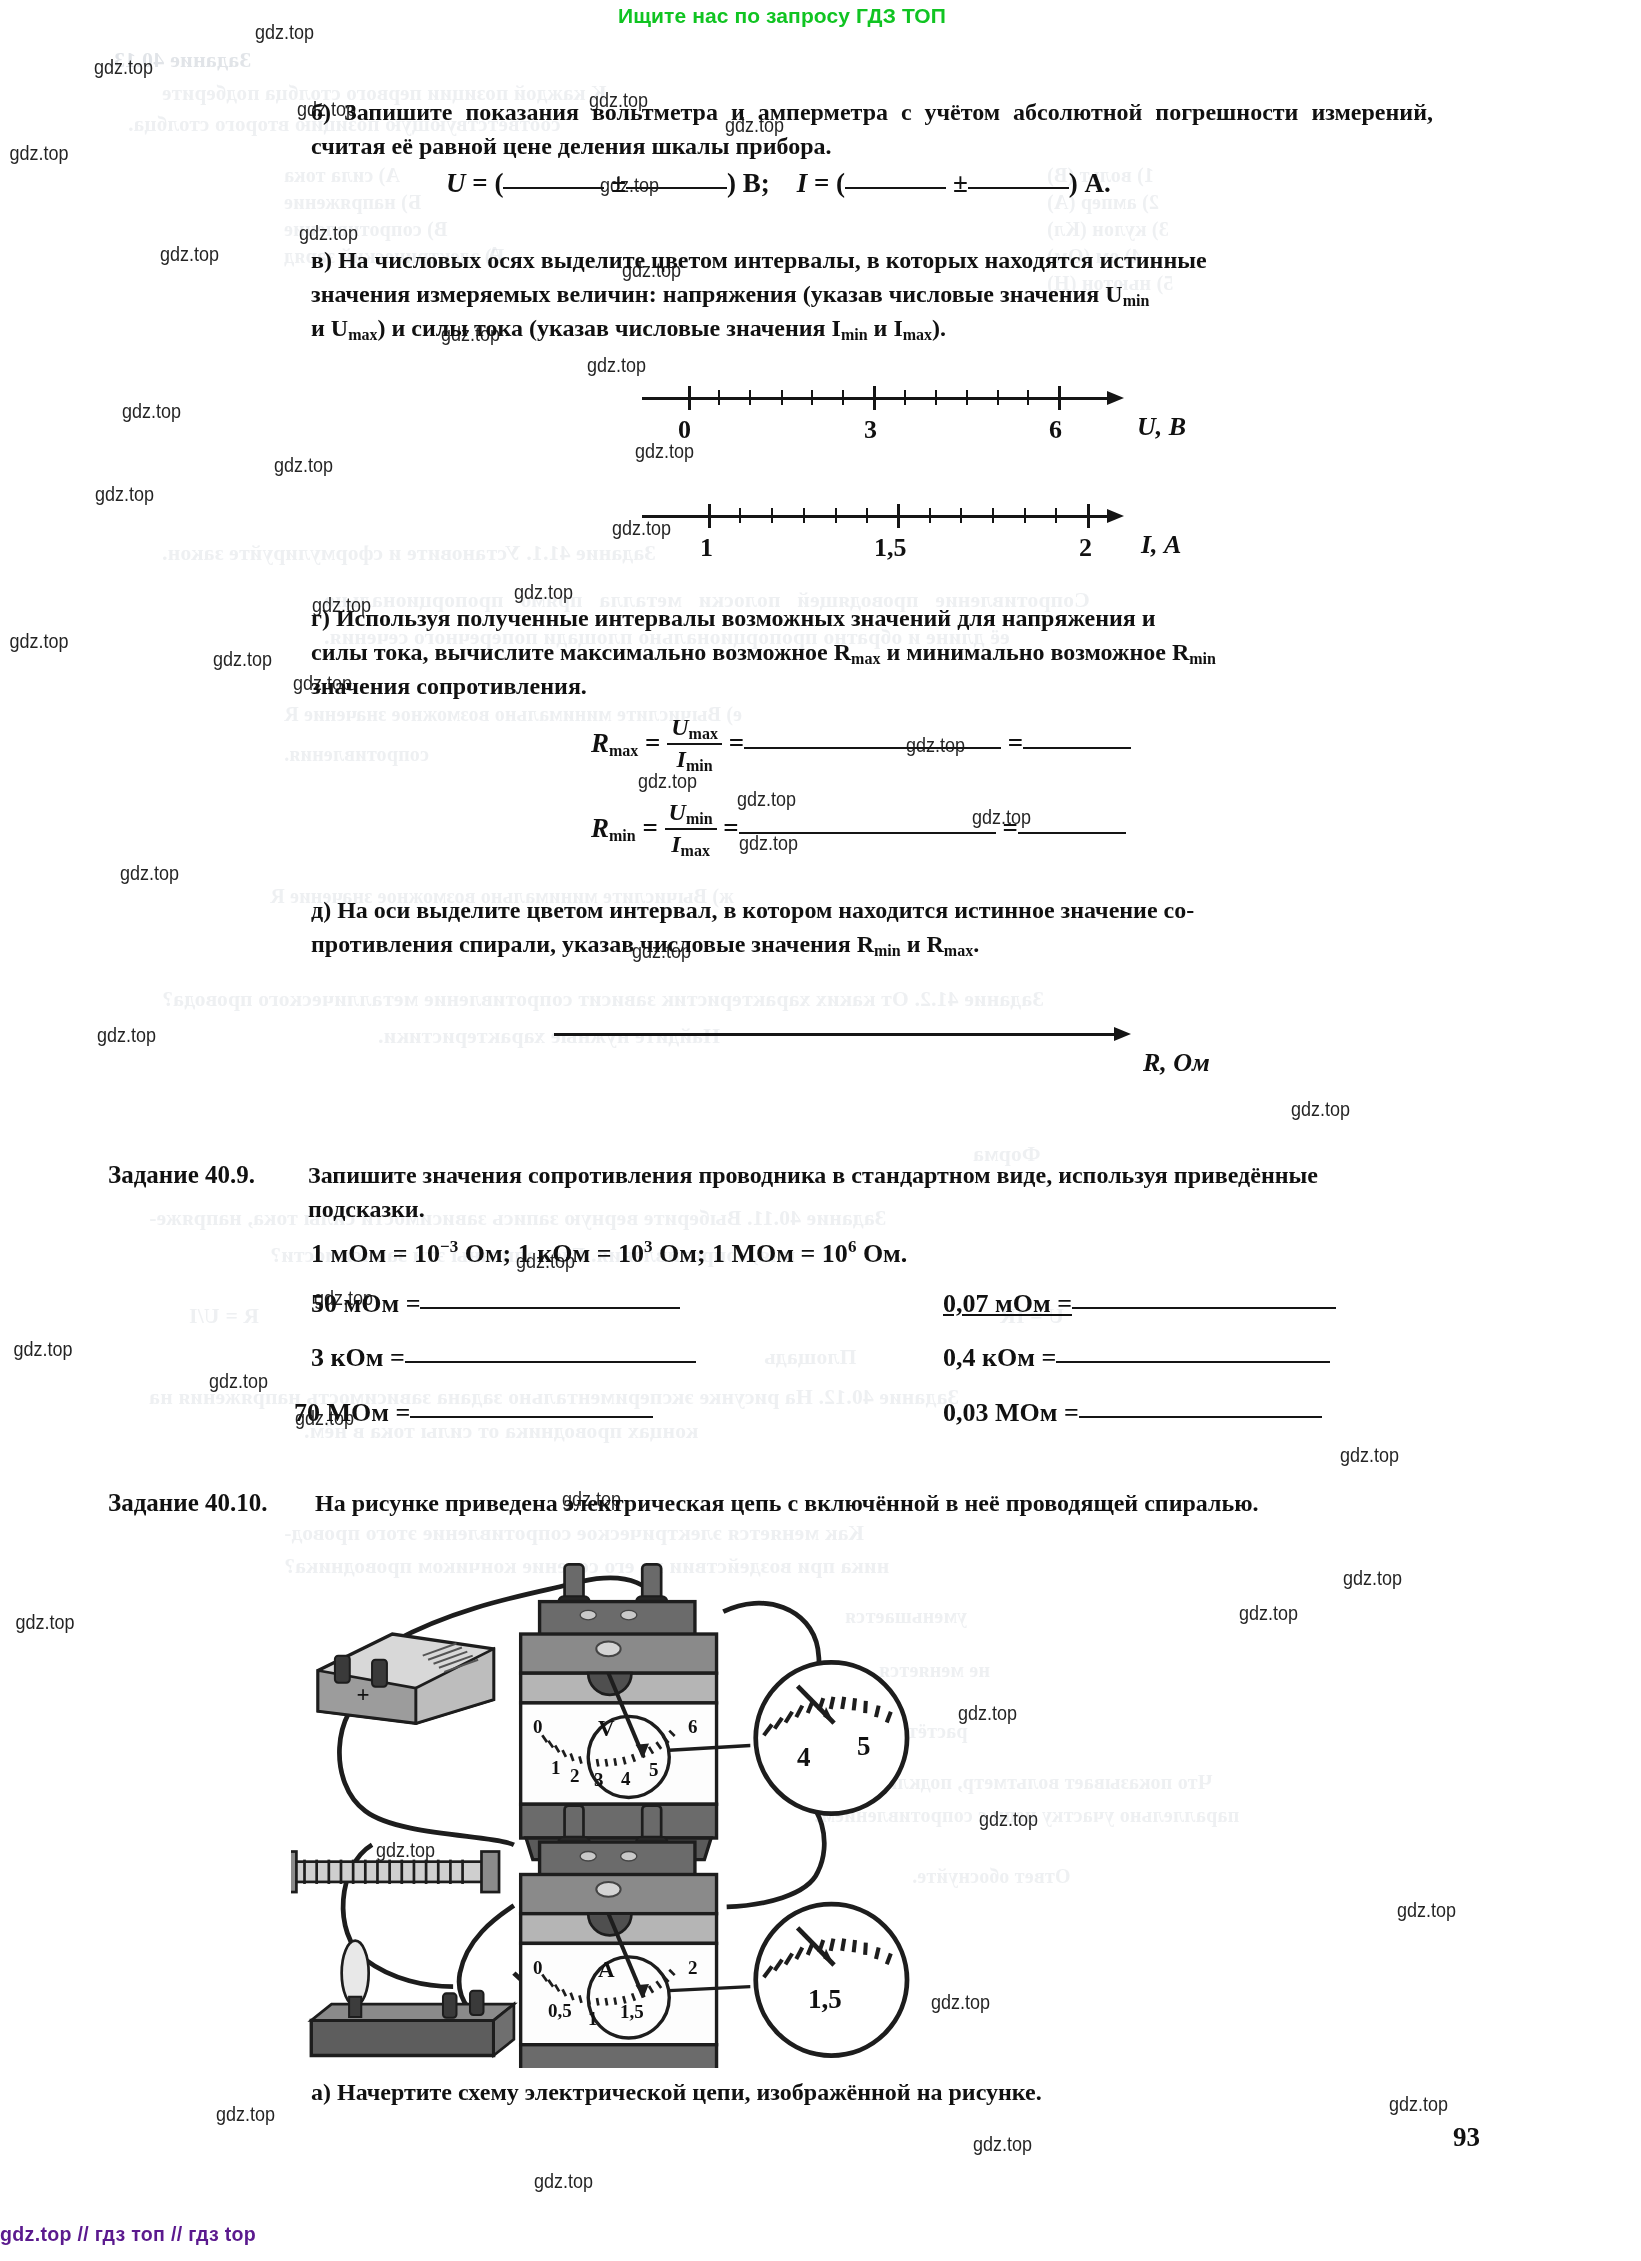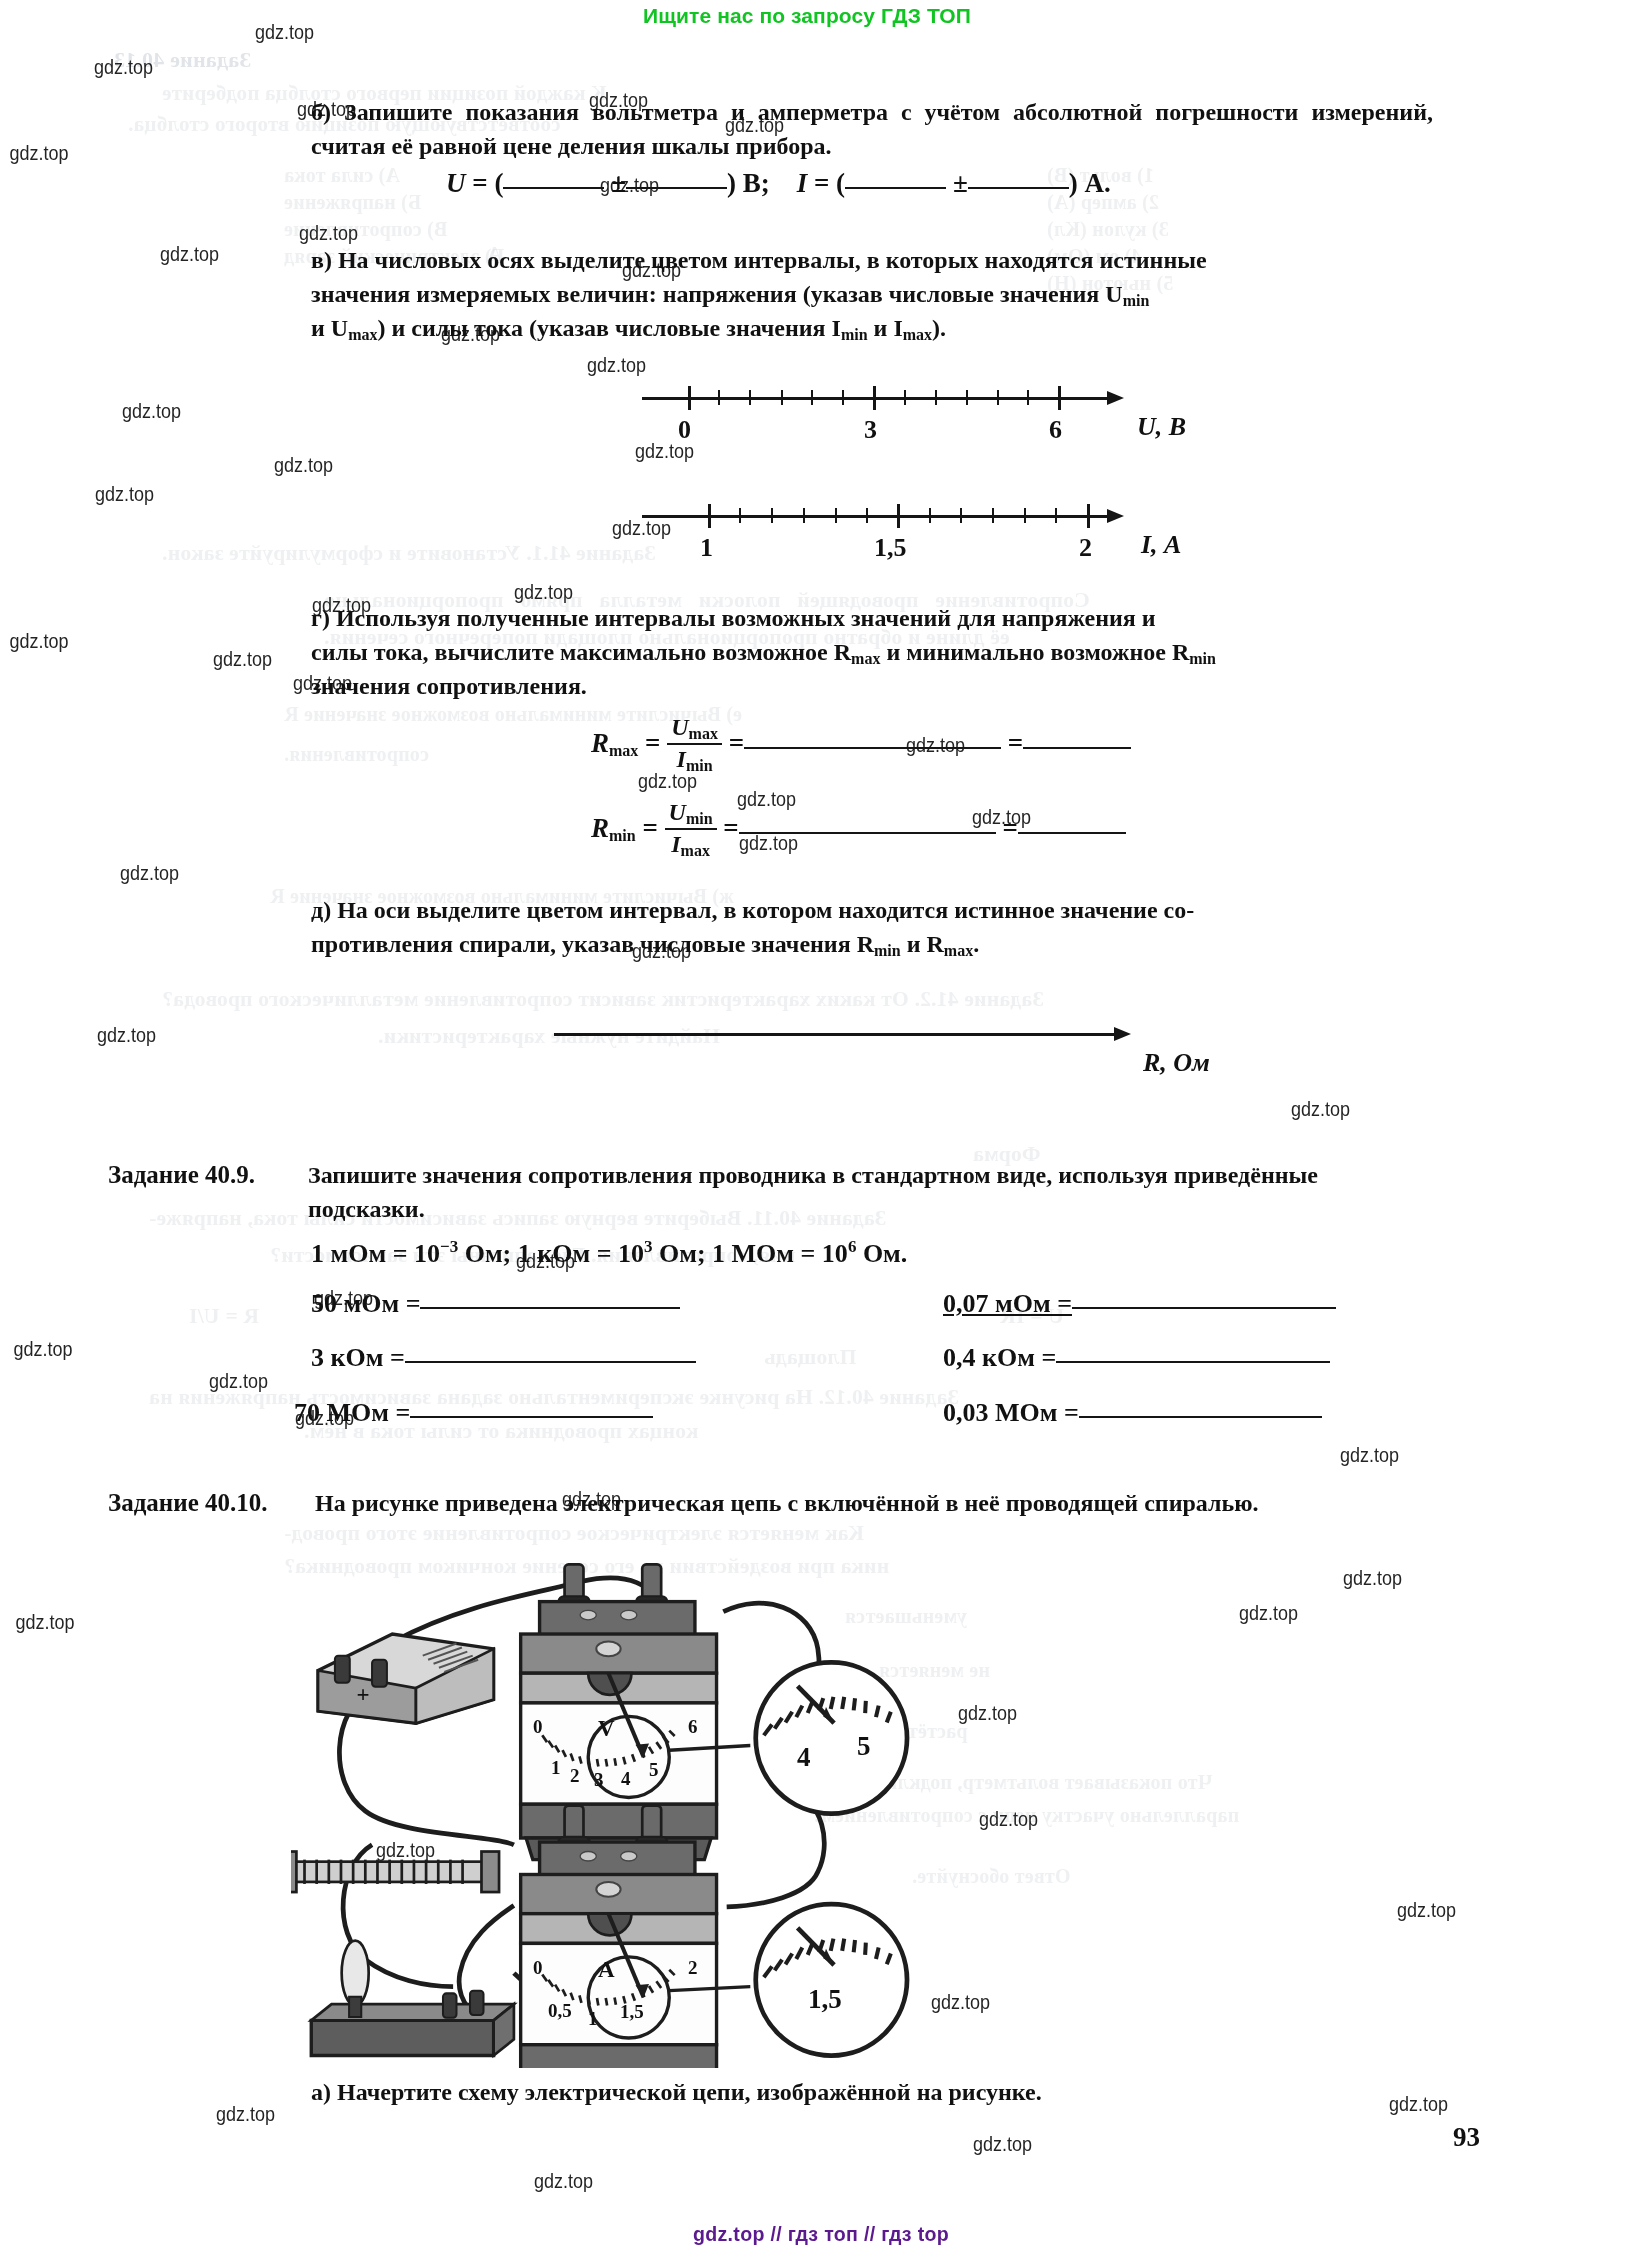--- a/index.html
+++ b/index.html
@@ -42,25 +42,24 @@
   }
 
   .topbanner{
     position:absolute;left:0;top:4px;width:1564px;
     text-align:center;
     font-family:"Liberation Sans", sans-serif;
     font-weight:700;
     font-size:21px;
     color:#10c422;
     letter-spacing:0.1px;
-    padding-left:25px;
   }
   .botbanner{
     position:absolute;left:0;top:2223px;width:1642px;
-    text-align:center;
+    text-align:left;
     font-family:"Liberation Sans", sans-serif;
     font-weight:700;
     font-size:19.6px;
     color:#5b1a8e;
     letter-spacing:0.3px;
   }
 
   
   .para{
     position:absolute;

